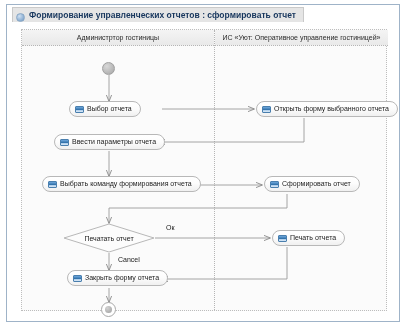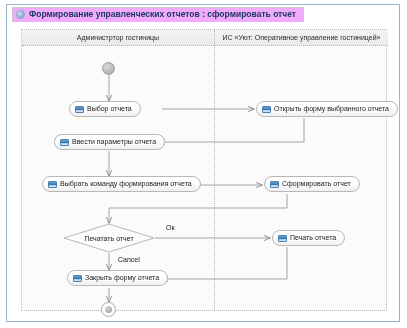--- a/index.html
+++ b/index.html
@@ -31,23 +31,23 @@
     left: 0; top: 0;
     width: 100%;
     height: 18px;
     display: flex;
     align-items: center;
     box-sizing: border-box;
     padding-left: 5px;
   }
   #title-tab {
     display: flex;
-    align-items: center;
+    align-items: flex-end;
     height: 15px;
-    background: #f0abfc;
+    background: #e5e5e5;
     border: 1px solid #c9c9c9;
     border-bottom: none;
     padding: 0 7px 0 3px;
     box-sizing: border-box;
   }
   .title-icon {
     width: 9px;
     height: 9px;
     margin-right: 4px;
     flex: 0 0 auto;

